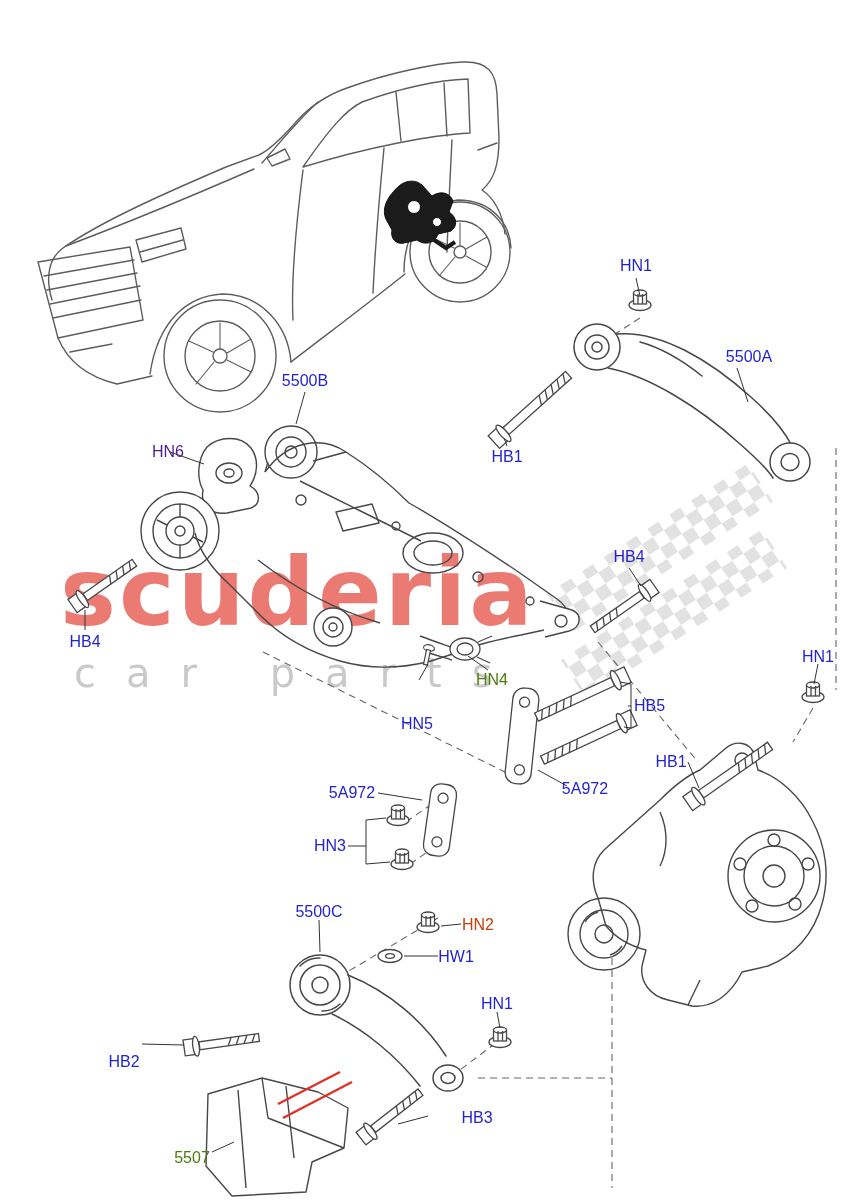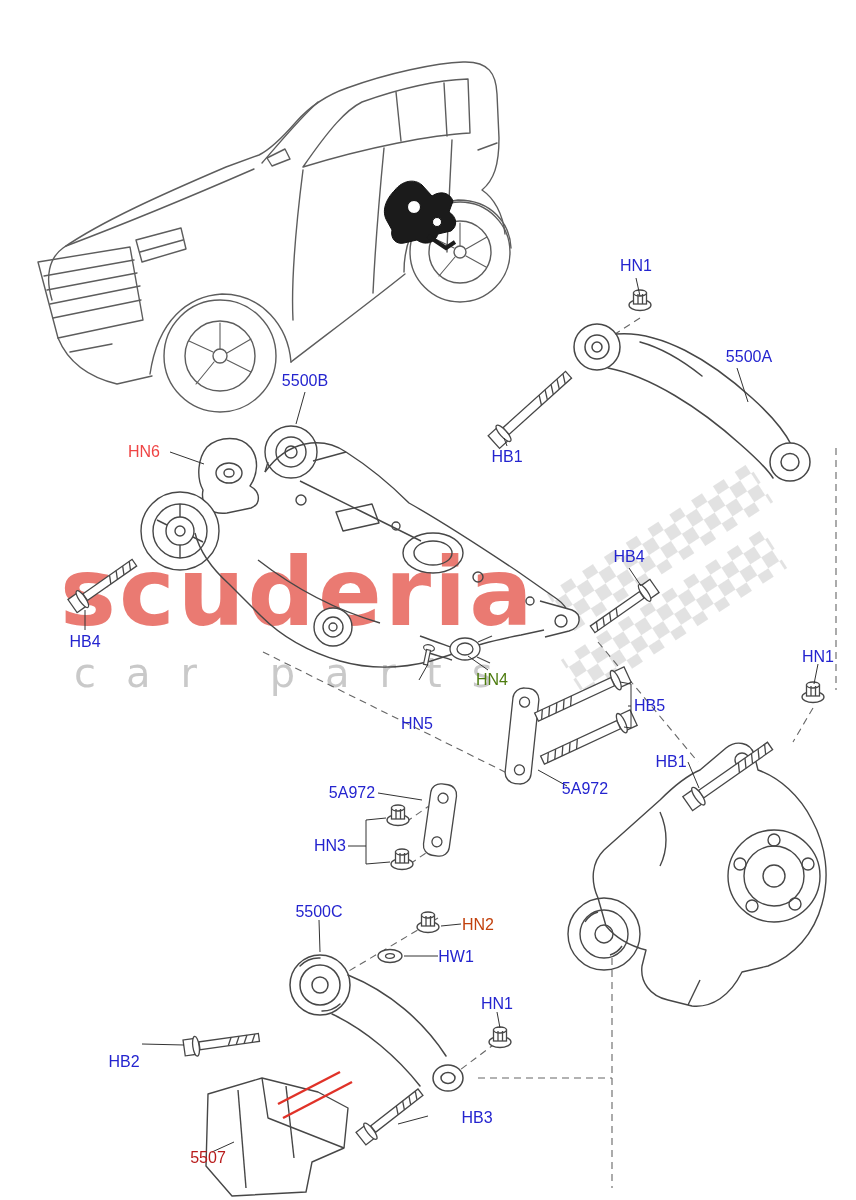--- a/index.html
+++ b/index.html
@@ -309,33 +309,33 @@
       <line x1="428" y1="1116" x2="398" y2="1124"></line>
       <line x1="212" y1="1152" x2="234" y2="1142"></line>
     </g>
   </svg>
 
   <div class="labels-layer">
       <div class="part-label" style="left: 636px; top: 266px; color: rgb(36, 36, 207);">HN1</div>
       <div class="part-label" style="left: 737px; top: 357px; color: rgb(36, 36, 207); margin-left: 12px;">5500A</div>
       <div class="part-label" style="left: 507px; top: 457px; color: rgb(36, 36, 207);">HB1</div>
       <div class="part-label" style="left: 305px; top: 381px; color: rgb(36, 36, 207);">5500B</div>
-      <div class="part-label" style="left: 144px; top: 452px; color: #ef4444;">HN6</div>
+      <div class="part-label" style="left: 168px; top: 452px; color: #4c1d95;">HN6</div>
       <div class="part-label" style="left: 85px; top: 642px; color: rgb(36, 36, 207);">HB4</div>
       <div class="part-label" style="left: 629px; top: 557px; color: rgb(36, 36, 207);">HB4</div>
       <div class="part-label" style="left: 417px; top: 724px; color: rgb(36, 36, 207);">HN5</div>
       <div class="part-label" style="left: 492px; top: 680px; color: #4d7c0f;">HN4</div>
       <div class="part-label" style="left: 645px; top: 706px; color: rgb(36, 36, 207); padding-left: 9px;">HB5</div>
       <div class="part-label" style="left: 818px; top: 657px; color: rgb(36, 36, 207);">HN1</div>
       <div class="part-label" style="left: 671px; top: 762px; color: rgb(36, 36, 207);">HB1</div>
       <div class="part-label" style="left: 352px; top: 793px; color: rgb(36, 36, 207);">5A972</div>
       <div class="part-label" style="left: 585px; top: 789px; color: rgb(36, 36, 207);">5A972</div>
       <div class="part-label" style="left: 330px; top: 846px; color: rgb(36, 36, 207);">HN3</div>
       <div class="part-label" style="left: 319px; top: 912px; color: rgb(36, 36, 207);">5500C</div>
       <div class="part-label" style="left: 478px; top: 925px; color: #c2410c;">HN2</div>
       <div class="part-label" style="left: 456px; top: 957px; color: rgb(36, 36, 207);">HW1</div>
       <div class="part-label" style="left: 497px; top: 1004px; color: rgb(36, 36, 207);">HN1</div>
       <div class="part-label" style="left: 124px; top: 1046px; color: rgb(36, 36, 207); margin-top: 16px;">HB2</div>
       <div class="part-label" style="left: 442px; top: 1118px; color: rgb(36, 36, 207); margin-left: 35px;">HB3</div>
-      <div class="part-label" style="left: 208px; top: 1158px; color: #b91c1c;">5507</div>
+      <div class="part-label" style="left: 192px; top: 1158px; color: #4d7c0f;">5507</div>
     </div>
 
 </div>
 
 </body></html>

